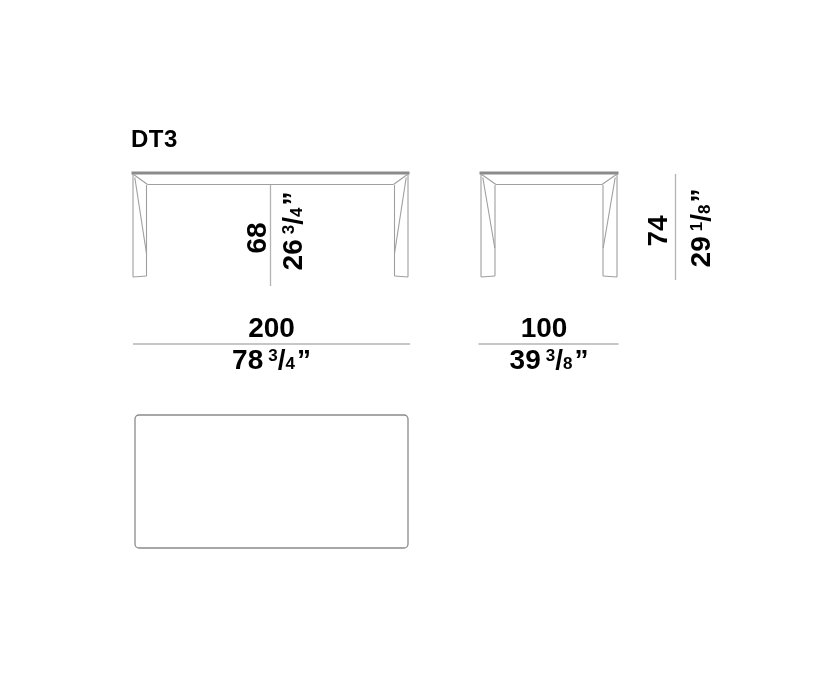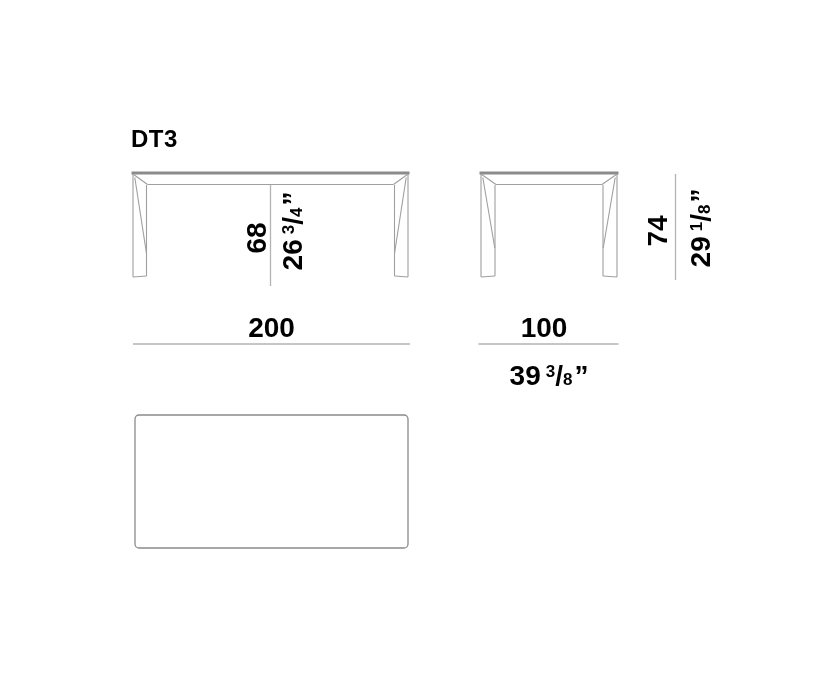--- a/index.html
+++ b/index.html
@@ -28,21 +28,21 @@
     white-space:nowrap;
   }
   .title{
     left:131px;top:124px;
     font-size:24px;line-height:30px;letter-spacing:0.5px;
   }
   .h-label{text-align:center;}
   .w-cm{left:133px;top:314px;width:277px;}
   .w-in{left:133px;top:346px;width:277px;}
   .d-cm{left:474px;top:314px;width:140px;}
-  .d-in{left:479px;top:346px;width:140px;margin-top:16px;}
+  .d-in{left:479px;top:346px;width:140px;}
   .rot{transform:translate(-50%,-50%) rotate(-90deg);}
   .ih-cm{left:257px;top:238px;}
   .ih-in{left:293px;top:231px;}
   .th-cm{left:658px;top:231px;}
   .th-in{left:701px;top:228px;}
   .frac sup{
     font-size:17px;line-height:0;vertical-align:8px;margin-left:5px;
   }
   .frac .sl{font-size:28px;}
   .frac sub{
@@ -104,20 +104,21 @@
       <line class="dim-ln" x1="478.5" y1="344" x2="618.5" y2="344"></line>
       <line class="dim-ln" x1="675.5" y1="174" x2="675.5" y2="280"></line>
       <line class="dim-ln" x1="270.5" y1="185" x2="270.5" y2="286"></line>
     </g>
 
   </svg>
 
   <div class="txt title">DT3</div>
 
   <div class="txt h-label w-cm">200</div>
+  <div class="txt h-label w-in frac"><span>78</span><sup>3</sup><span class="sl">/</span><sub>4</sub><span class="um">”</span></div>
 
   <div class="txt h-label d-cm">100</div>
   <div class="txt h-label d-in frac"><span>39</span><sup>3</sup><span class="sl">/</span><sub>8</sub><span class="um">”</span></div>
 
   <div class="txt rot ih-cm">68</div>
   <div class="txt rot ih-in frac"><span>26</span><sup>3</sup><span class="sl">/</span><sub>4</sub><span class="um">”</span></div>
 
   <div class="txt rot th-cm">74</div>
   <div class="txt rot th-in frac"><span>29</span><sup>1</sup><span class="sl">/</span><sub>8</sub><span class="um">”</span></div>
 

